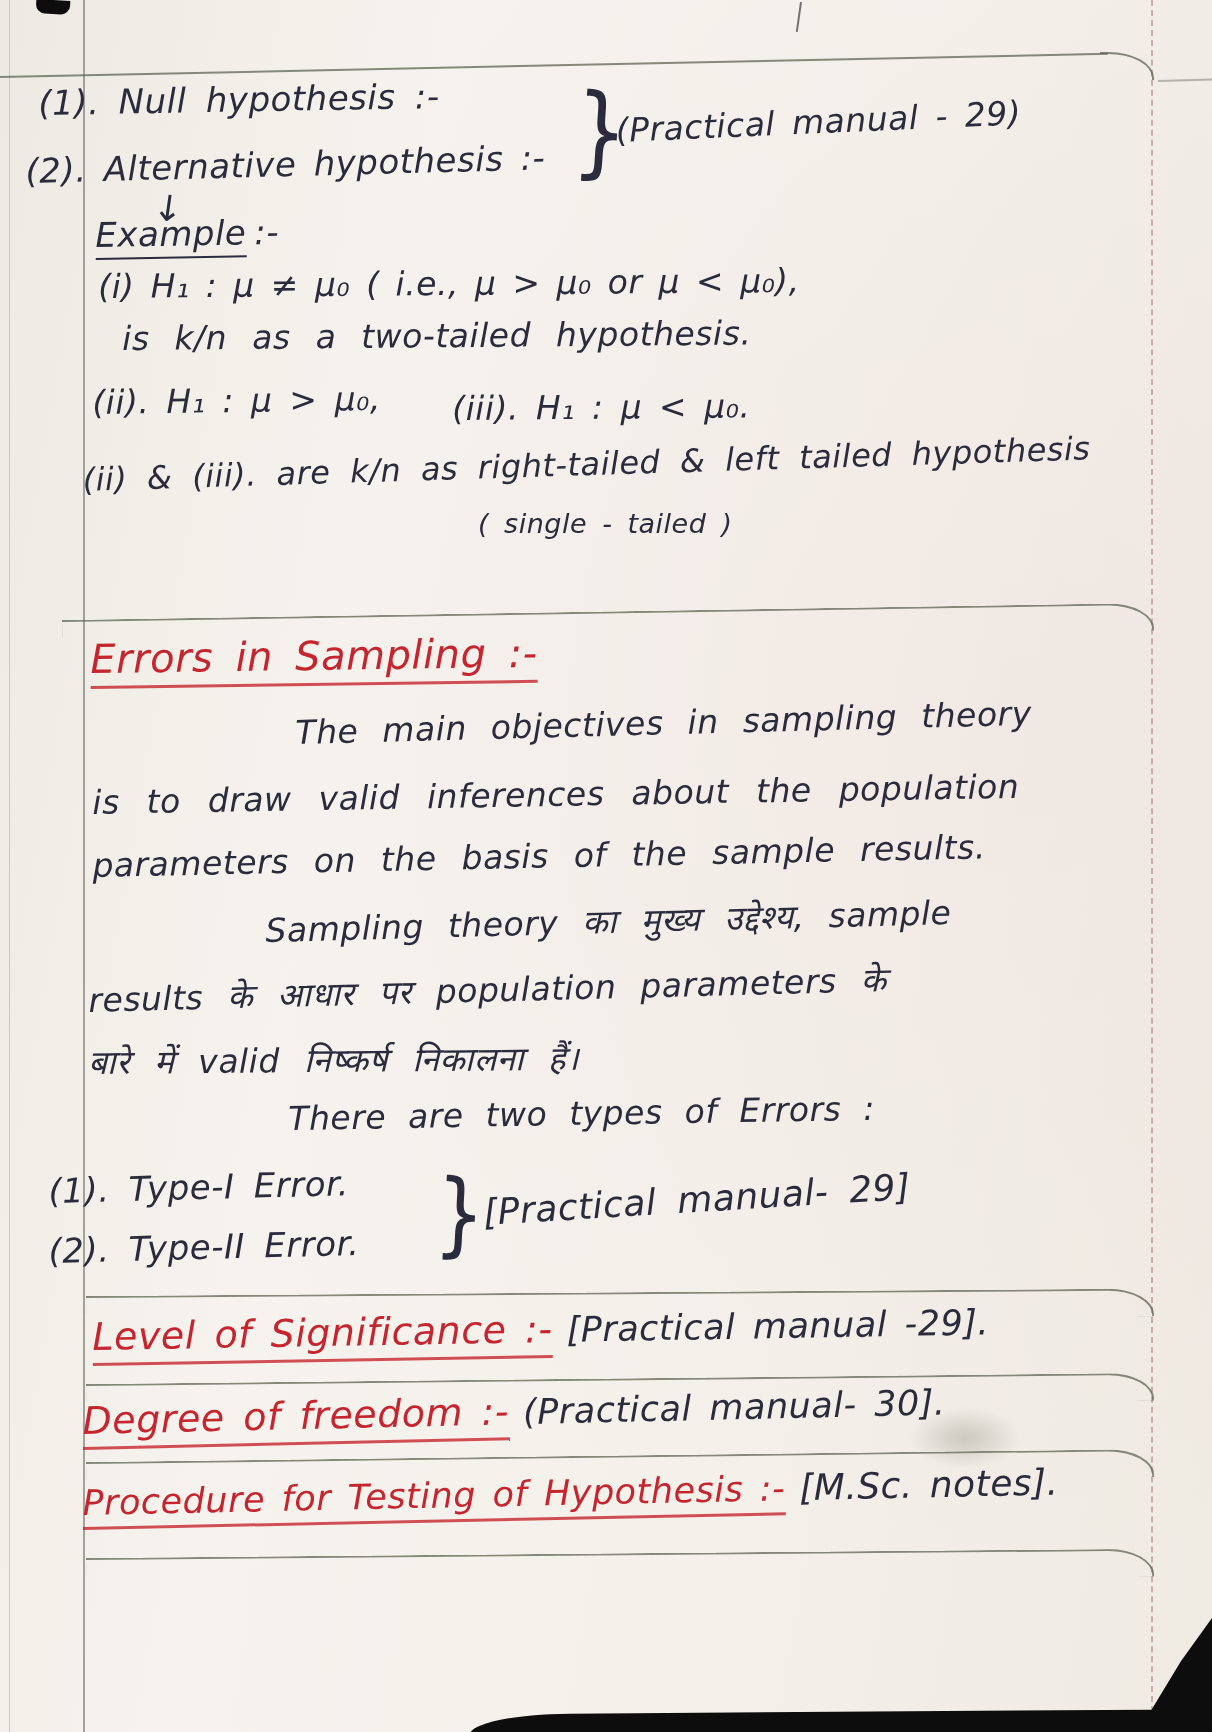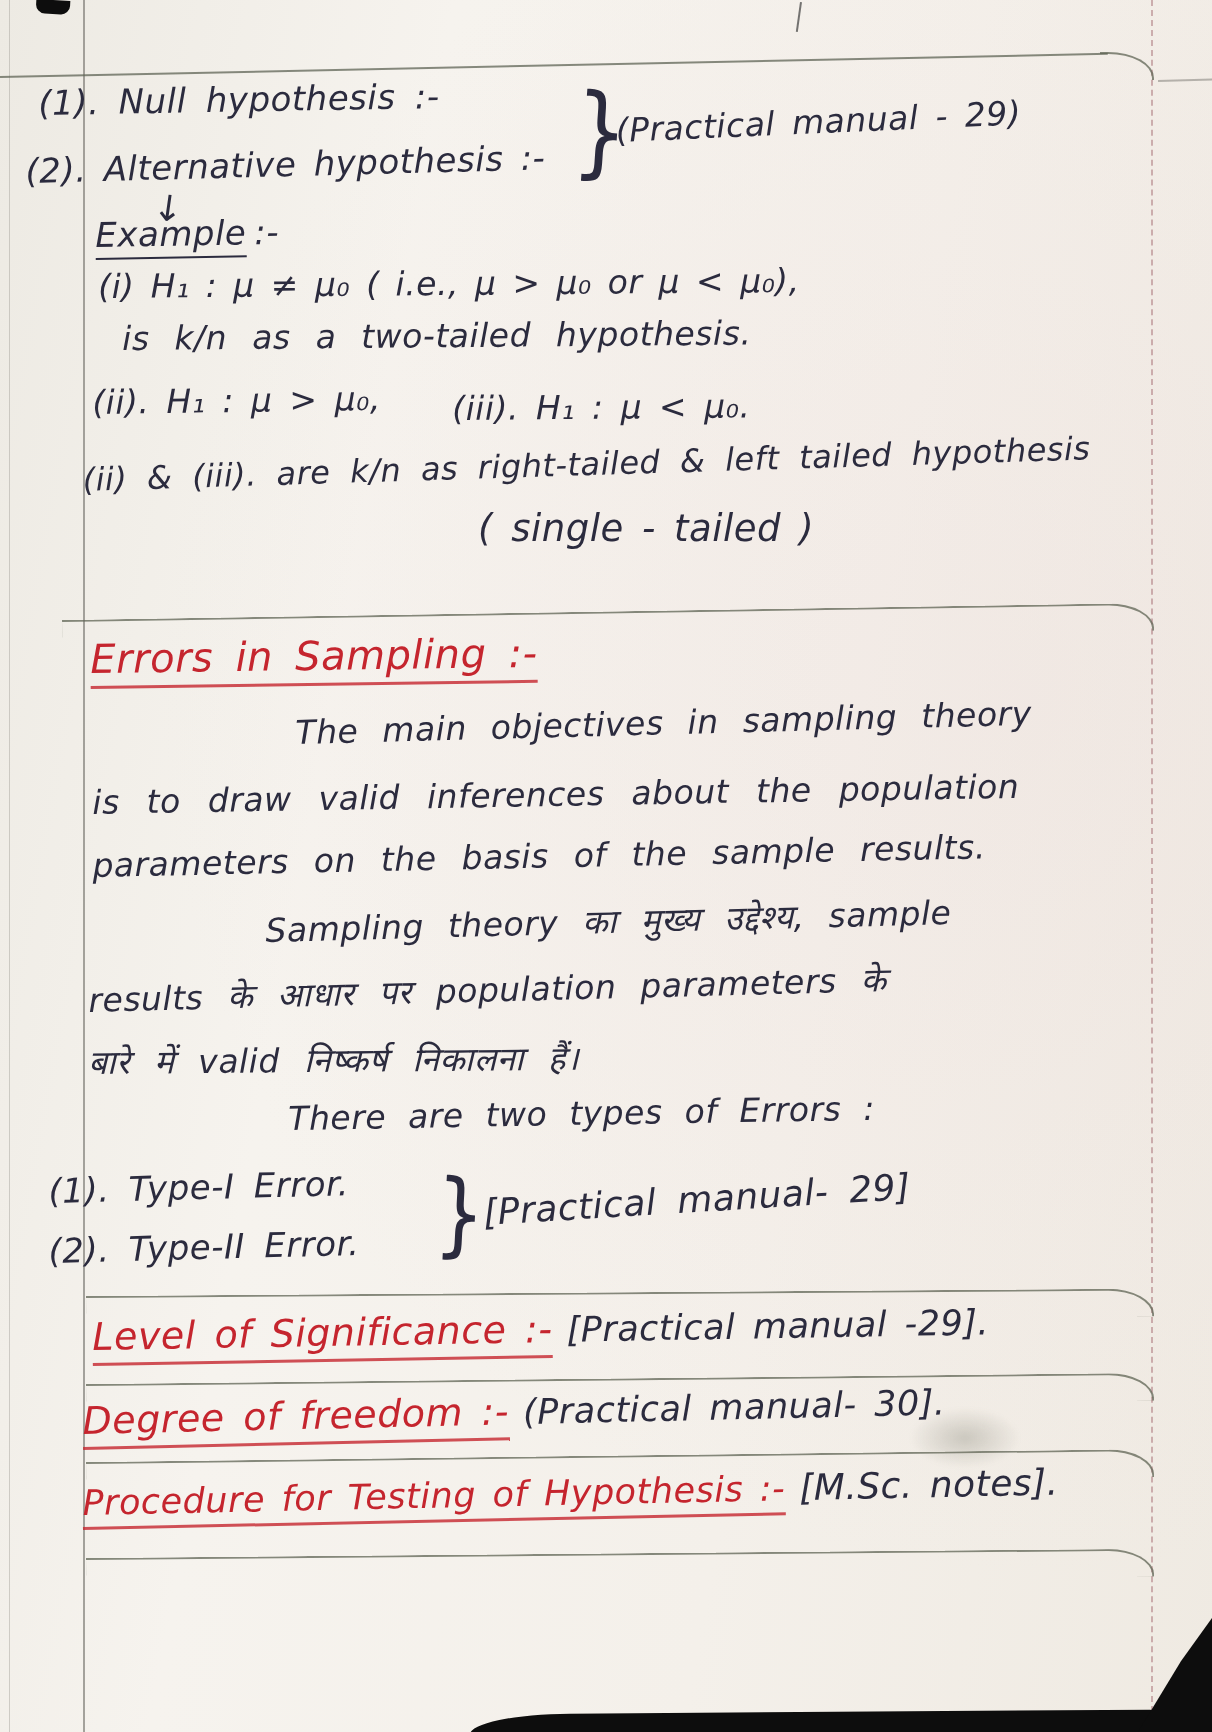--- a/index.html
+++ b/index.html
@@ -54,21 +54,21 @@
 
   <div class="hw" style="left:95px;top:216px;font-size:34px;transform:rotate(-1deg);">
     <span class="u">Example</span><span style="margin-left:8px;">:-</span>
   </div>
 
   <div class="hw" style="left:98px;top:268px;font-size:33px;word-spacing:5px;transform:rotate(-.5deg);">(i) H₁ : μ ≠ μ₀ ( i.e., μ &gt; μ₀ or μ &lt; μ₀),</div>
   <div class="hw" style="left:122px;top:320px;font-size:33px;word-spacing:14px;transform:rotate(-.5deg);">is k/n as a two-tailed hypothesis.</div>
   <div class="hw" style="left:92px;top:384px;font-size:33px;word-spacing:6px;transform:rotate(-.8deg);">(ii). H₁ : μ &gt; μ₀,</div>
   <div class="hw" style="left:452px;top:390px;font-size:33px;word-spacing:6px;transform:rotate(-.5deg);">(iii). H₁ : μ &lt; μ₀.</div>
   <div class="hw" style="left:82px;top:462px;font-size:32px;word-spacing:9px;transform:rotate(-1.8deg);">(ii) &amp; (iii). are k/n as right-tailed &amp; left tailed hypothesis</div>
-  <div class="hw" style="left:478px;top:508px;font-size:37px;word-spacing:6px;">( single - tailed )</div>
+  <div class="hw" style="left:478px;top:508px;font-size:27px;word-spacing:6px;">( single - tailed )</div>
 
   <div class="rule rule-bend" style="left:62px;top:620px;width:1090px;transform:rotate(-.9deg);"></div>
 
   <div class="hw red uu" style="left:90px;top:636px;font-size:40px;word-spacing:9px;transform:rotate(-.8deg);">Errors in Sampling :-</div>
 
   <div class="hw" style="left:295px;top:714px;font-size:33px;word-spacing:13px;transform:rotate(-1.5deg);">The main objectives in sampling theory</div>
   <div class="hw" style="left:92px;top:784px;font-size:33px;word-spacing:16px;transform:rotate(-1deg);">is to draw valid inferences about the population</div>
   <div class="hw" style="left:92px;top:847px;font-size:33px;word-spacing:14px;transform:rotate(-1.2deg);">parameters on the basis of the sample results.</div>
 
   <div class="hw" style="left:265px;top:912px;font-size:33px;word-spacing:13px;transform:rotate(-1.5deg);">Sampling theory का मुख्य उद्देश्य, sample</div>

